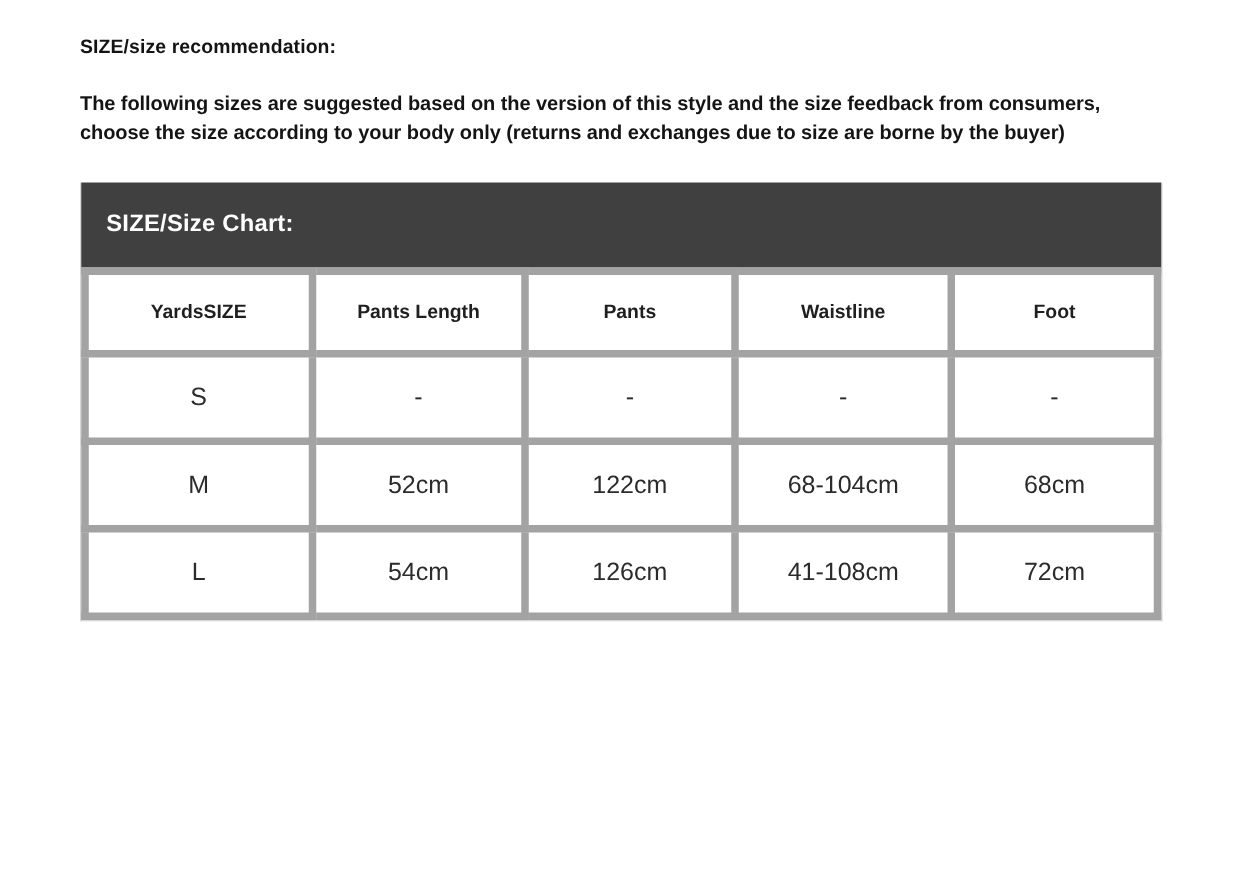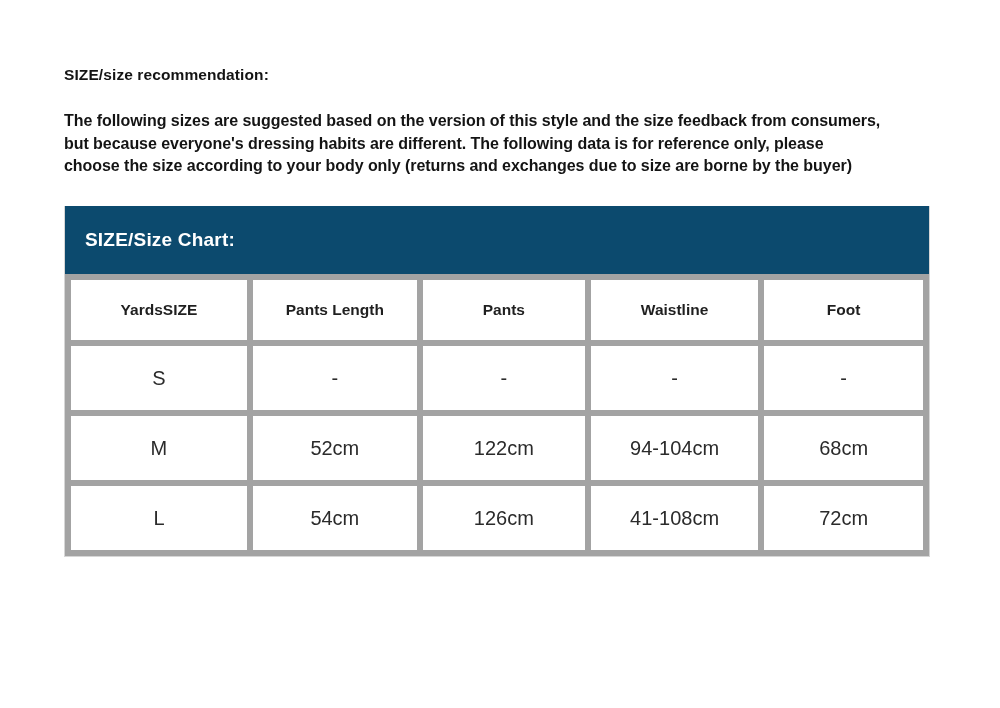--- a/index.html
+++ b/index.html
@@ -12,21 +12,21 @@
     background: #ffffff;
     font-family: "Liberation Sans", sans-serif;
     color: #1a1a1a;
     overflow: hidden;
   }
   .page {
     position: relative;
     width: 1000px;
     height: 708px;
     box-sizing: border-box;
-    padding: 66px 64px 0 64px;
+    padding: 29px 64px 0 64px;
   }
   .intro-title {
     font-size: 15.5px;
     font-weight: bold;
     color: #141414;
     margin: 0 0 26px 0;
     letter-spacing: 0.1px;
   }
   .intro-body {
     font-size: 16px;
@@ -40,21 +40,21 @@
   .intro-body span {
     display: block;
   }
   .chart-wrap {
     width: 866px;
     border: 1px solid #d6d6d6;
     border-top: none;
     box-sizing: border-box;
   }
   .chart-header {
-    background: #0c4a6e;
+    background: #404040;
     height: 68px;
     display: flex;
     align-items: center;
     padding-left: 20px;
     box-sizing: border-box;
   }
   .chart-header-title {
     color: #ffffff;
     font-size: 19px;
     font-weight: bold;
@@ -94,21 +94,20 @@
 </style>
 </head>
 <body>
 
 <div class="page">
 
   <h1 class="intro-title">SIZE/size recommendation:</h1>
 
   <p class="intro-body">
     <span>The following sizes are suggested based on the version of this style and the size feedback from consumers,</span>
-    <span>but because everyone's dressing habits are different. The following data is for reference only, please</span>
     <span>choose the size according to your body only (returns and exchanges due to size are borne by the buyer)</span>
   </p>
 
   <div class="chart-wrap">
 
     <div class="chart-header">
       <div class="chart-header-title">SIZE/Size Chart:</div>
     </div>
 
     <table class="size-table">
@@ -133,21 +132,21 @@
           <td class="size-label">S</td>
           <td>-</td>
           <td>-</td>
           <td>-</td>
           <td>-</td>
         </tr>
         <tr>
           <td class="size-label">M</td>
           <td>52cm</td>
           <td>122cm</td>
-          <td>94-104cm</td>
+          <td>68-104cm</td>
           <td>68cm</td>
         </tr>
         <tr>
           <td class="size-label">L</td>
           <td>54cm</td>
           <td>126cm</td>
           <td>41-108cm</td>
           <td>72cm</td>
         </tr>
       </tbody>

